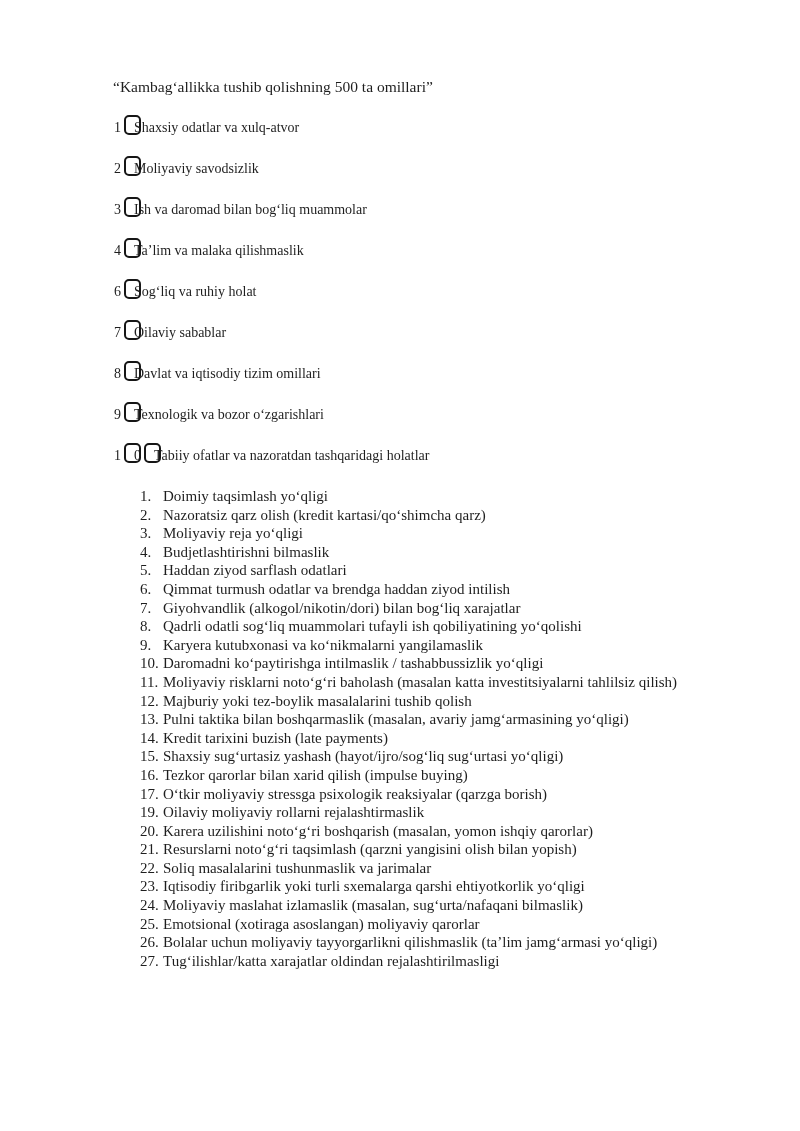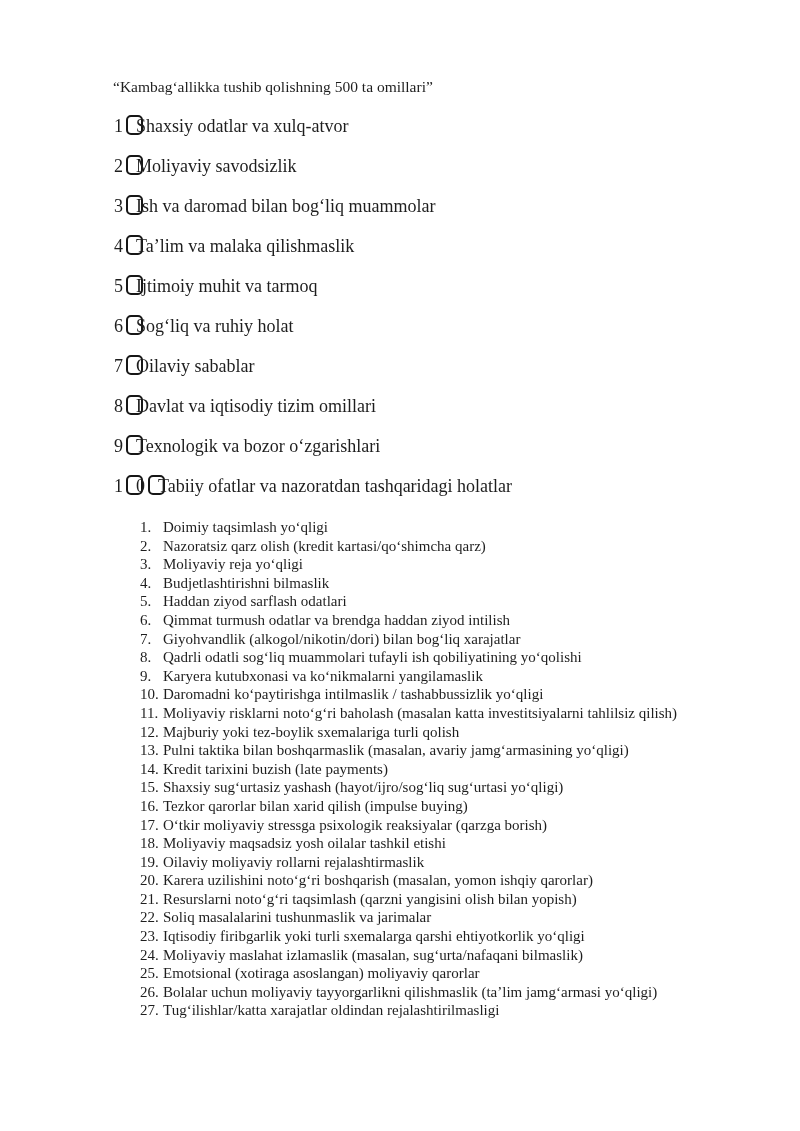--- a/index.html
+++ b/index.html
@@ -19,21 +19,21 @@
     overflow: hidden;
   }
   .doc-title {
     margin: 0;
     font-size: 15.5px;
     line-height: 20px;
     white-space: nowrap;
   }
   .ov-item {
     margin: 18px 0 0 1px;
-    font-size: 18px;
+    font-size: 14px;
     line-height: 21px;
     white-space: nowrap;
   }
   .ov-digit {
     display: inline-block;
   }
   .keycap {
     display: inline-block;
     width: 13px;
     height: 16px;
@@ -74,21 +74,20 @@
 <body>
 
 <div class="page">
   <p class="doc-title">“Kambagʻallikka tushib qolishning 500 ta omillari”</p>
 
   <div id="overview">
       <div class="ov-item"><span class="ov-digit">1</span><span class="keycap"></span><span class="ov-label">Shaxsiy odatlar va xulq-atvor</span></div>
       <div class="ov-item"><span class="ov-digit">2</span><span class="keycap"></span><span class="ov-label">Moliyaviy savodsizlik</span></div>
       <div class="ov-item"><span class="ov-digit">3</span><span class="keycap"></span><span class="ov-label">Ish va daromad bilan bogʻliq muammolar</span></div>
       <div class="ov-item"><span class="ov-digit">4</span><span class="keycap"></span><span class="ov-label">Ta’lim va malaka qilishmaslik</span></div>
-      <div class="ov-item"><span class="ov-digit">5</span><span class="keycap"></span><span class="ov-label">Ijtimoiy muhit va tarmoq</span></div>
       <div class="ov-item"><span class="ov-digit">6</span><span class="keycap"></span><span class="ov-label">Sogʻliq va ruhiy holat</span></div>
       <div class="ov-item"><span class="ov-digit">7</span><span class="keycap"></span><span class="ov-label">Oilaviy sabablar</span></div>
       <div class="ov-item"><span class="ov-digit">8</span><span class="keycap"></span><span class="ov-label">Davlat va iqtisodiy tizim omillari</span></div>
       <div class="ov-item"><span class="ov-digit">9</span><span class="keycap"></span><span class="ov-label">Texnologik va bozor oʻzgarishlari</span></div>
       <div class="ov-item"><span class="ov-digit">1</span><span class="keycap"></span><span class="ov-digit">0</span><span class="keycap"></span><span class="ov-label">Tabiiy ofatlar va nazoratdan tashqaridagi holatlar</span></div>
     </div>
 
 
   <ol id="factor-list" class="factor-list">
       <li class="factor-item">
@@ -130,21 +129,21 @@
       <li class="factor-item">
         <span class="factor-num">10.</span>
         <span class="factor-text">Daromadni koʻpaytirishga intilmaslik / tashabbussizlik yoʻqligi</span>
       </li>
       <li class="factor-item">
         <span class="factor-num">11.</span>
         <span class="factor-text">Moliyaviy risklarni notoʻgʻri baholash (masalan katta investitsiyalarni tahlilsiz qilish)</span>
       </li>
       <li class="factor-item">
         <span class="factor-num">12.</span>
-        <span class="factor-text">Majburiy yoki tez-boylik sxemalariga turli qolish</span>
+        <span class="factor-text">Majburiy yoki tez-boylik masalalarini tushib qolish</span>
       </li>
       <li class="factor-item">
         <span class="factor-num">13.</span>
         <span class="factor-text">Pulni taktika bilan boshqarmaslik (masalan, avariy jamgʻarmasining yoʻqligi)</span>
       </li>
       <li class="factor-item">
         <span class="factor-num">14.</span>
         <span class="factor-text">Kredit tarixini buzish (late payments)</span>
       </li>
       <li class="factor-item">
@@ -153,24 +152,20 @@
       </li>
       <li class="factor-item">
         <span class="factor-num">16.</span>
         <span class="factor-text">Tezkor qarorlar bilan xarid qilish (impulse buying)</span>
       </li>
       <li class="factor-item">
         <span class="factor-num">17.</span>
         <span class="factor-text">Oʻtkir moliyaviy stressga psixologik reaksiyalar (qarzga borish)</span>
       </li>
       <li class="factor-item">
-        <span class="factor-num">18.</span>
-        <span class="factor-text">Moliyaviy maqsadsiz yosh oilalar tashkil etishi</span>
-      </li>
-      <li class="factor-item">
         <span class="factor-num">19.</span>
         <span class="factor-text">Oilaviy moliyaviy rollarni rejalashtirmaslik</span>
       </li>
       <li class="factor-item">
         <span class="factor-num">20.</span>
         <span class="factor-text">Karera uzilishini notoʻgʻri boshqarish (masalan, yomon ishqiy qarorlar)</span>
       </li>
       <li class="factor-item">
         <span class="factor-num">21.</span>
         <span class="factor-text">Resurslarni notoʻgʻri taqsimlash (qarzni yangisini olish bilan yopish)</span>

